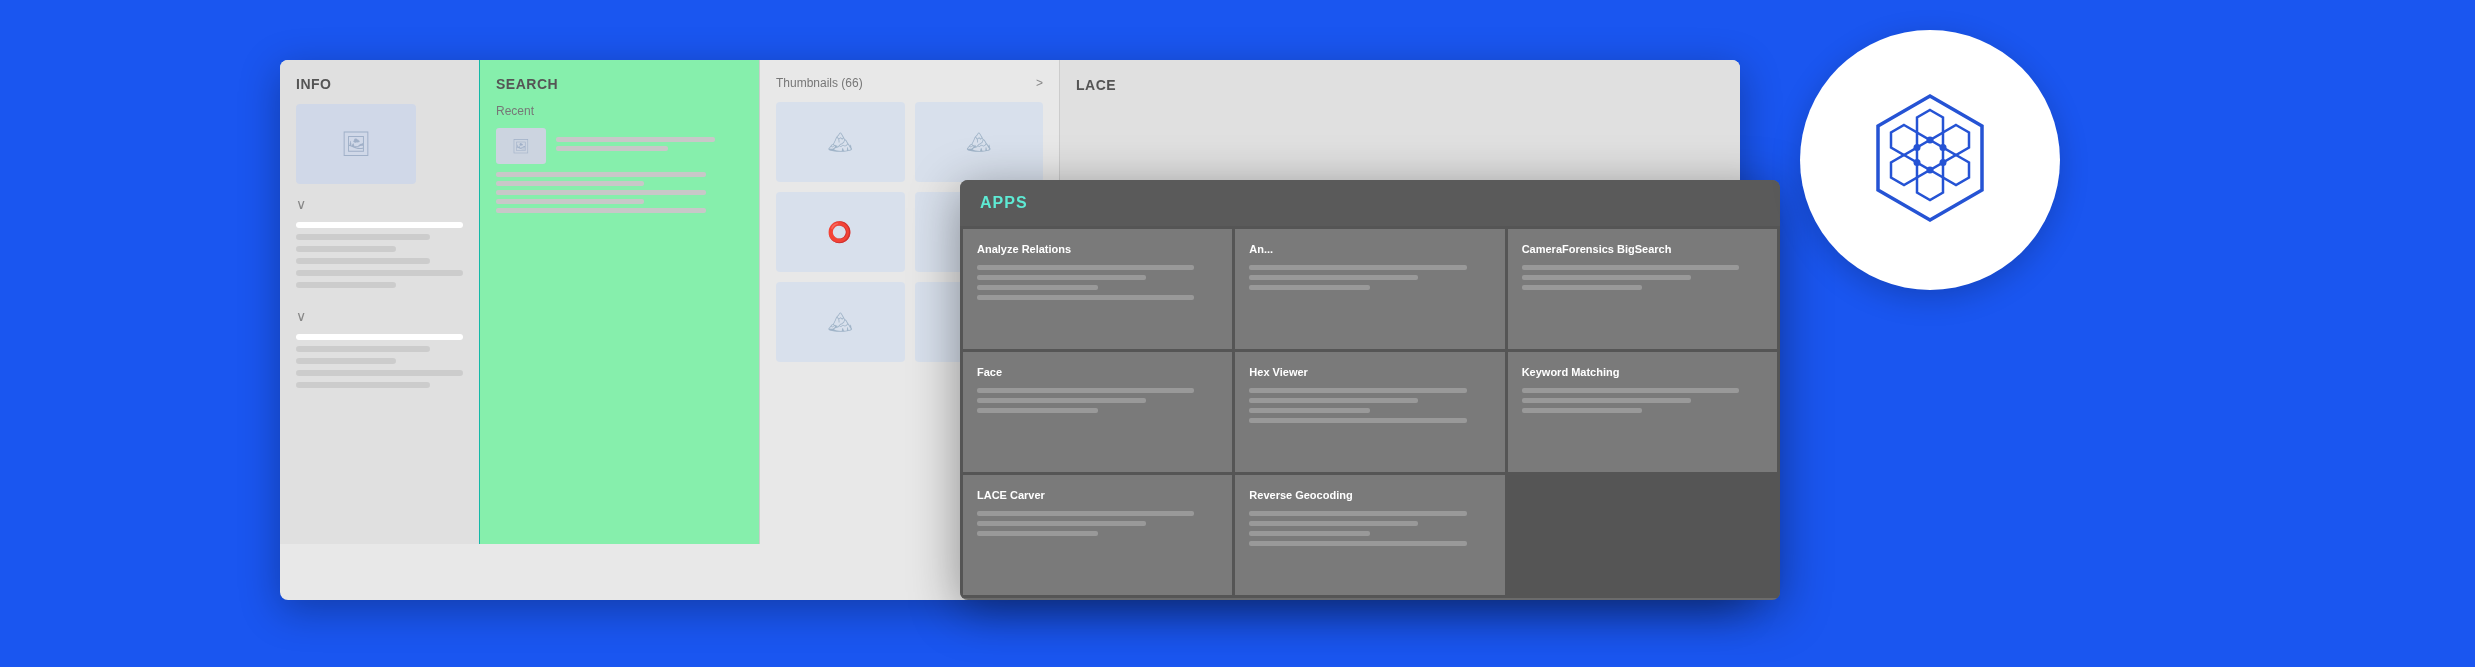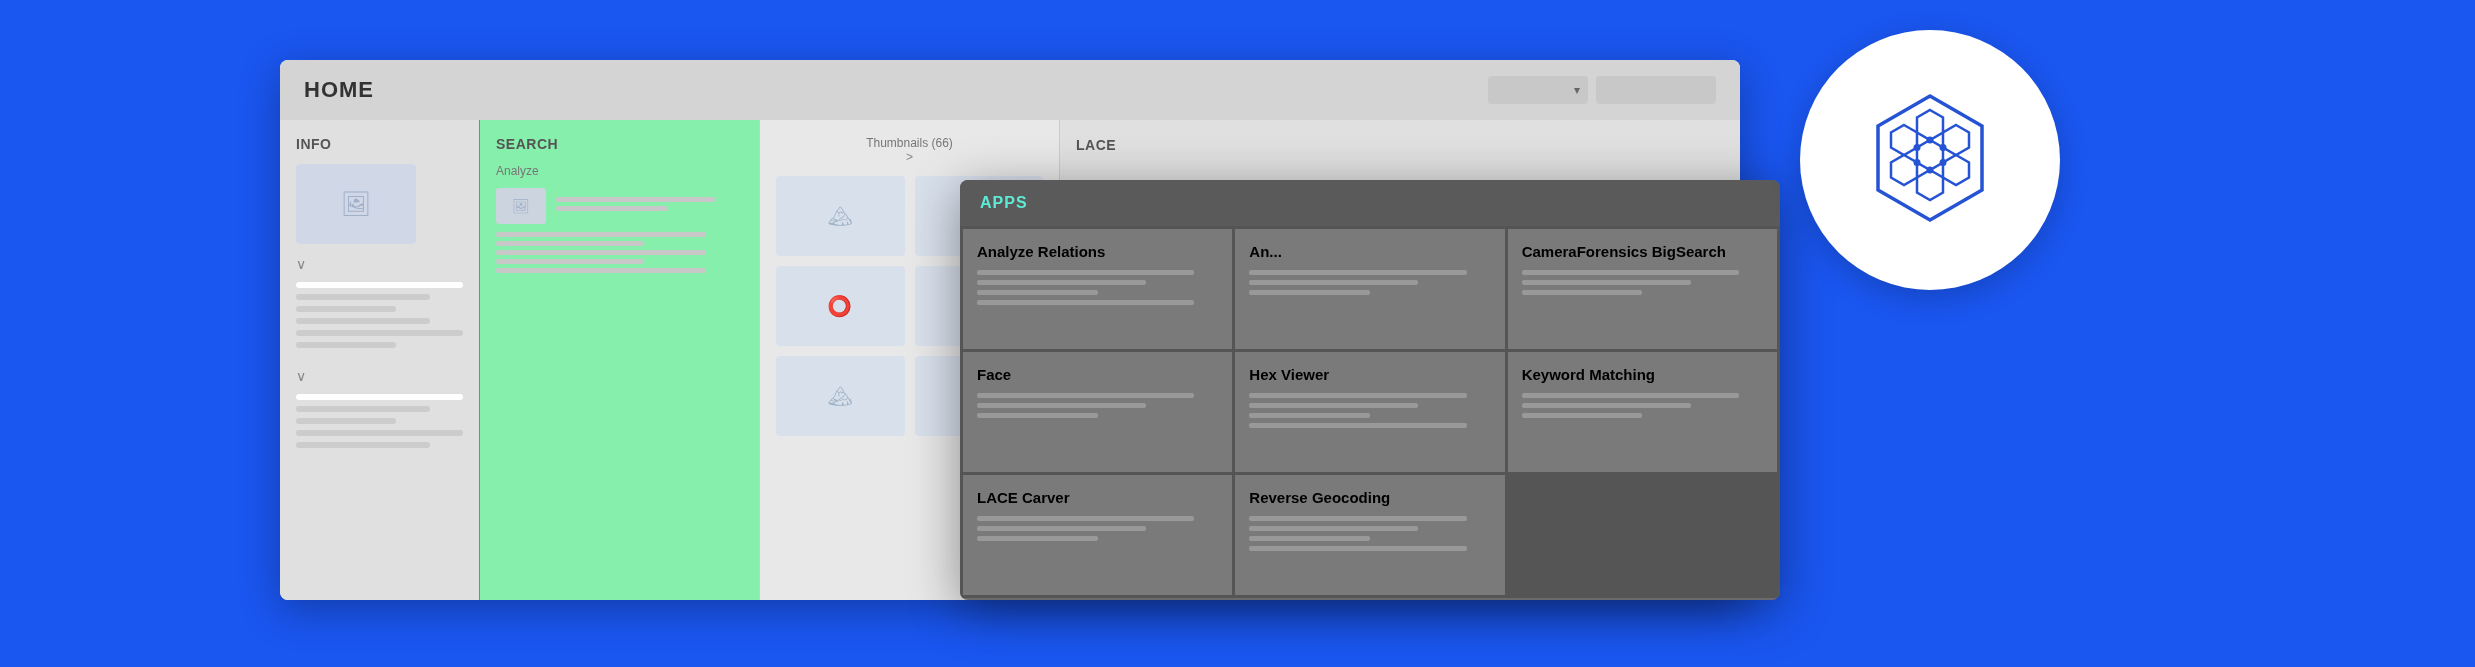--- a/index.html
+++ b/index.html
@@ -195,21 +195,20 @@
       border-right: 1px solid #ccc;
       padding: 16px;
       flex-shrink: 0;
     }
 
     .thumbnails-header {
       display: flex;
       align-items: center;
       justify-content: space-between;
       margin-bottom: 12px;
-      flex-direction: column;
     }
 
     .thumbnails-label {
       font-size: 12px;
       color: #777;
     }
 
     .thumbnails-chevron {
       font-size: 12px;
       color: #888;
@@ -268,23 +267,23 @@
       background: #555;
     }
 
     .app-card {
       background: #7a7a7a;
       padding: 14px;
       min-height: 120px;
     }
 
     .app-card-title {
-      font-size: 15px;
+      font-size: 11px;
       font-weight: 600;
-      color: #000000;
+      color: #ffffff;
       margin-bottom: 10px;
     }
 
     .app-card-line {
       height: 5px;
       background: #999;
       border-radius: 2px;
       margin-bottom: 5px;
     }
 
@@ -314,29 +313,20 @@
     }
   </style>
 </head>
 <body>
 
 <div class="bg-blue"></div>
 
 <div class="screenshot-container">
 
   <div class="app-window">
-    <div class="app-window-header">
-      <span class="app-window-title">HOME</span>
-      <div class="app-window-controls">
-        <div class="dropdown-control">
-          <span class="dropdown-arrow">▾</span>
-        </div>
-        <div style="width:120px;height:28px;background:#c8c8c8;border-radius:4px;"></div>
-      </div>
-    </div>
 
     <div class="app-window-body">
 
       <div class="info-panel">
         <div class="panel-label">INFO</div>
         <div class="info-image-placeholder">
           <span class="image-icon">🖼</span>
         </div>
         <span class="info-chevron">∨</span>
         <div class="info-line white-bg long"></div>
@@ -349,21 +339,21 @@
         <span class="info-chevron">∨</span>
         <div class="info-line white-bg long"></div>
         <div class="info-line medium"></div>
         <div class="info-line short"></div>
         <div class="info-line long"></div>
         <div class="info-line medium"></div>
       </div>
 
       <div class="search-panel">
         <div class="panel-label">SEARCH</div>
-        <div class="search-recent-label">Analyze</div>
+        <div class="search-recent-label">Recent</div>
         <div class="search-item">
           <div class="search-thumb">
             <span class="search-thumb-icon">🖼</span>
           </div>
           <div class="search-line-group">
             <div class="search-line m"></div>
             <div class="search-line s"></div>
           </div>
         </div>
         <div class="search-item">

